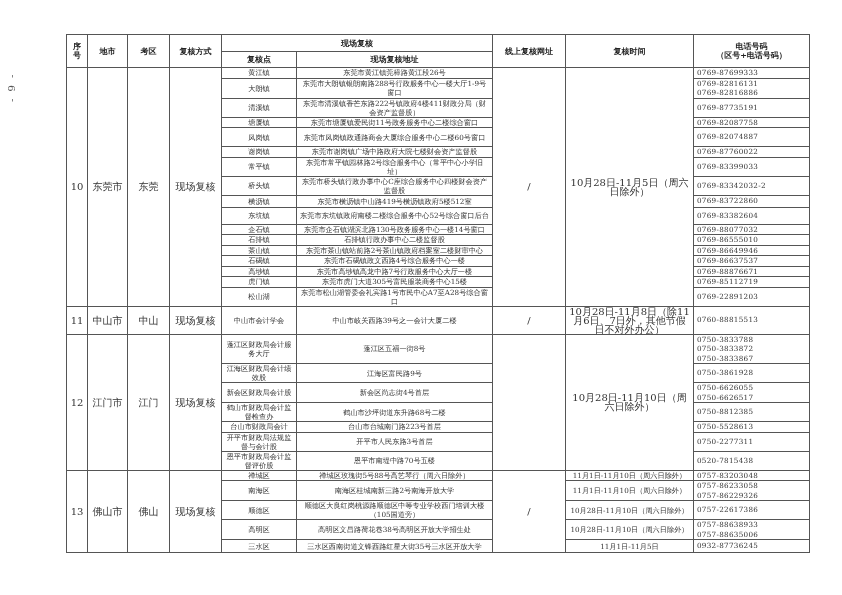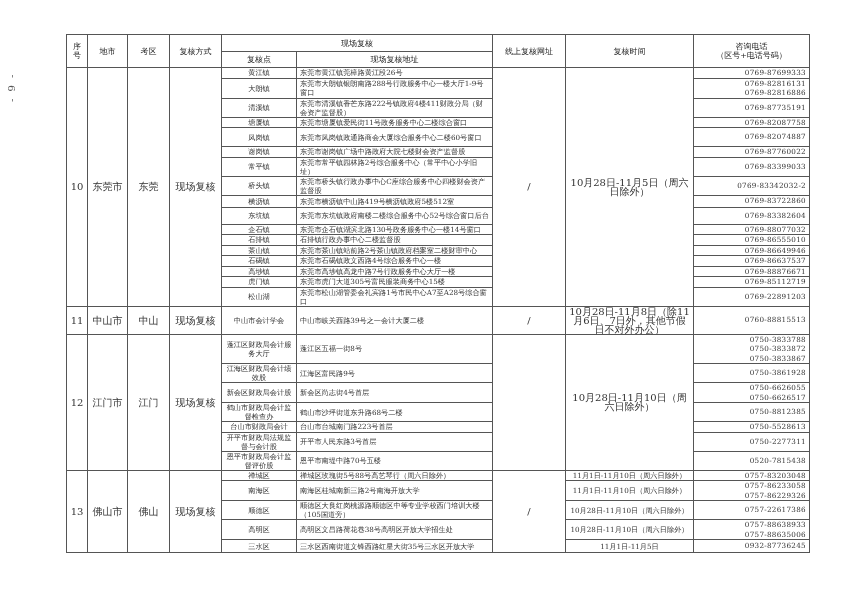--- a/index.html
+++ b/index.html
@@ -13,24 +13,24 @@
     font-size:10px; color:#555; text-align:center; letter-spacing:2px;
   }
   table.review {
     position:absolute; left:66px; top:34px; width:743px;
     border-collapse:collapse; table-layout:fixed;
     font-size:7.2px; line-height:9px;
   }
   table.review td, table.review th {
     border:1px solid #555; padding:0 3px; vertical-align:middle; overflow:hidden;
   }
-  table.review th { font-weight:normal; font-size:8px; color:#222; text-align:center; }
+  table.review th { font-weight:bold; font-size:8px; color:#222; text-align:center; }
   .c { text-align:center; }
-  .l { text-align:left; }
-  .phone { text-align:right; letter-spacing:0.3px; }
+  .l { text-align:center; }
+  .phone { text-align:left; letter-spacing:0.3px; }
   .phone div { line-height:9.5px; }
   .merged { font-size:10px; }
 </style>
 </head>
 <body>
 
 <div class="page-num">- 9 -</div>
 
 <table class="review">
   <colgroup>
@@ -47,21 +47,21 @@
   <thead>
     <tr style="height:17px">
       <th rowspan="2">序号</th>
       <th rowspan="2">地市</th>
       <th rowspan="2">考区</th>
       <th rowspan="2">复核方式</th>
       <th colspan="2">现场复核</th>
       <th rowspan="2">线上复核网址</th>
       <th rowspan="2">复核时间</th>
       <th rowspan="2">
-        <div>咨询电话</div>
+        <div>电话号码</div>
         <div>（区号+电话号码）</div>
       </th>
     </tr>
     <tr style="height:16px">
       <th>复核点</th>
       <th>现场复核地址</th>
     </tr>
   </thead>
   <tbody id="tbody">
       <tr style="height: 9px;">

